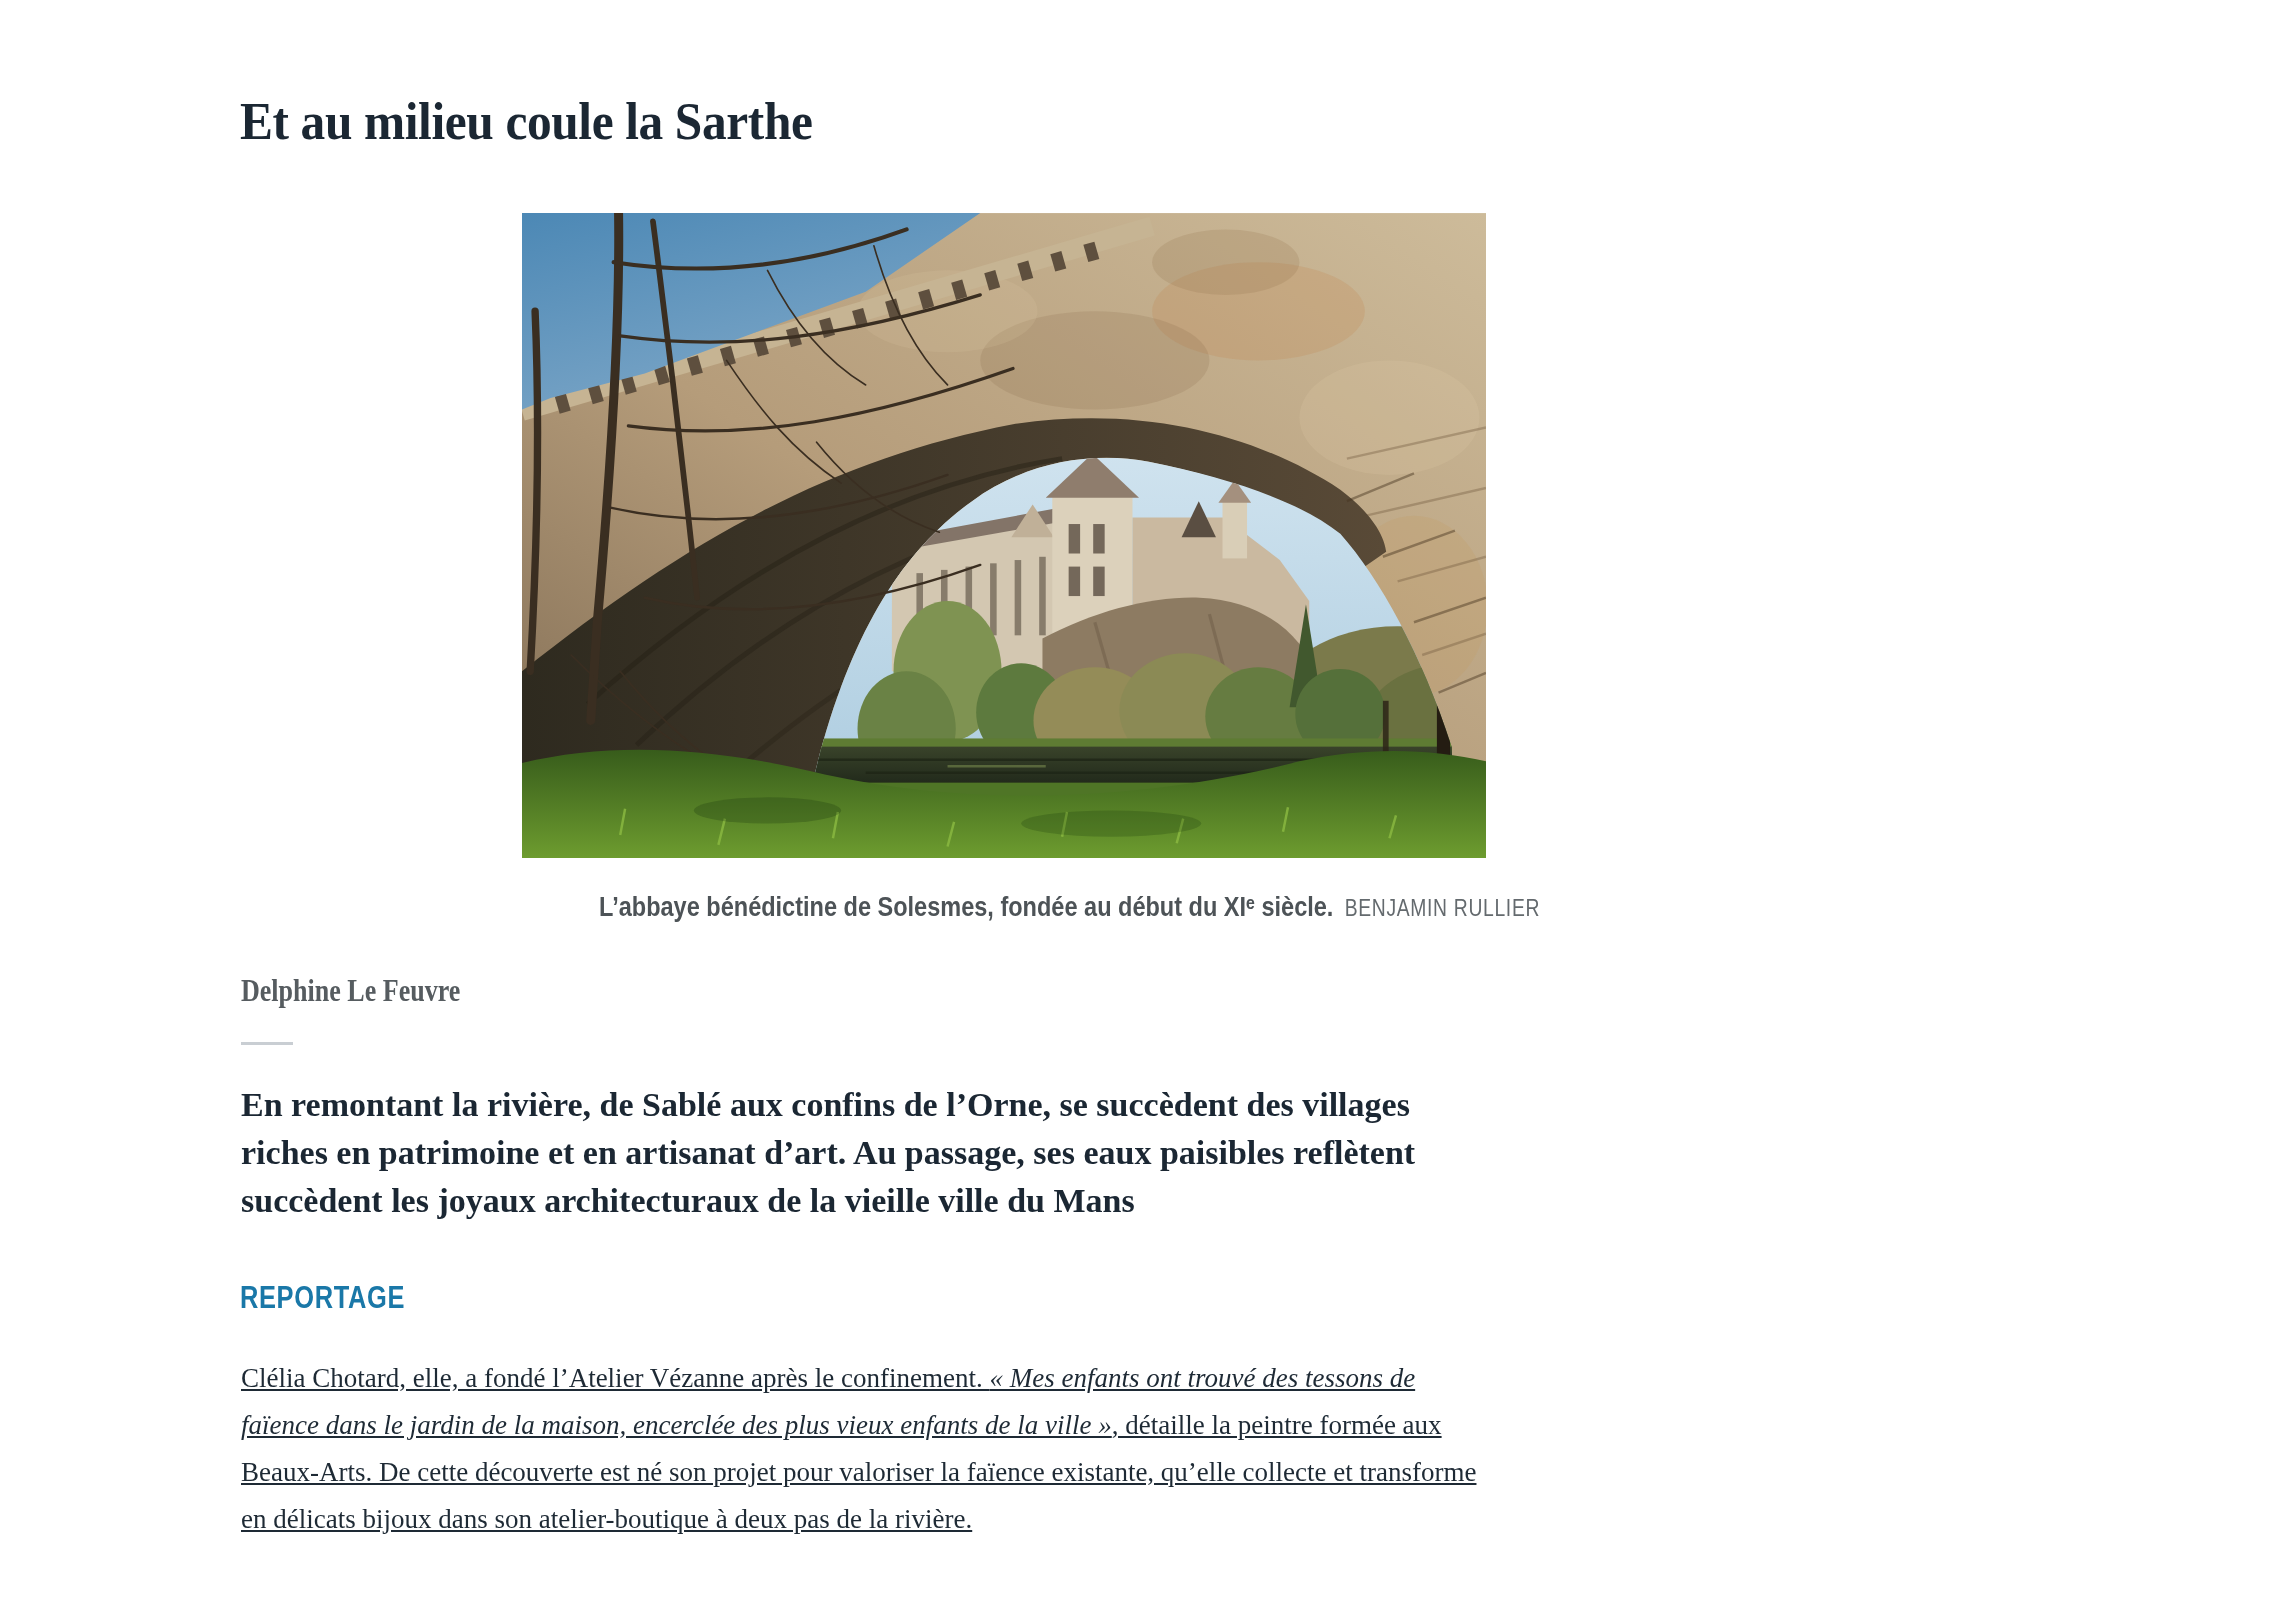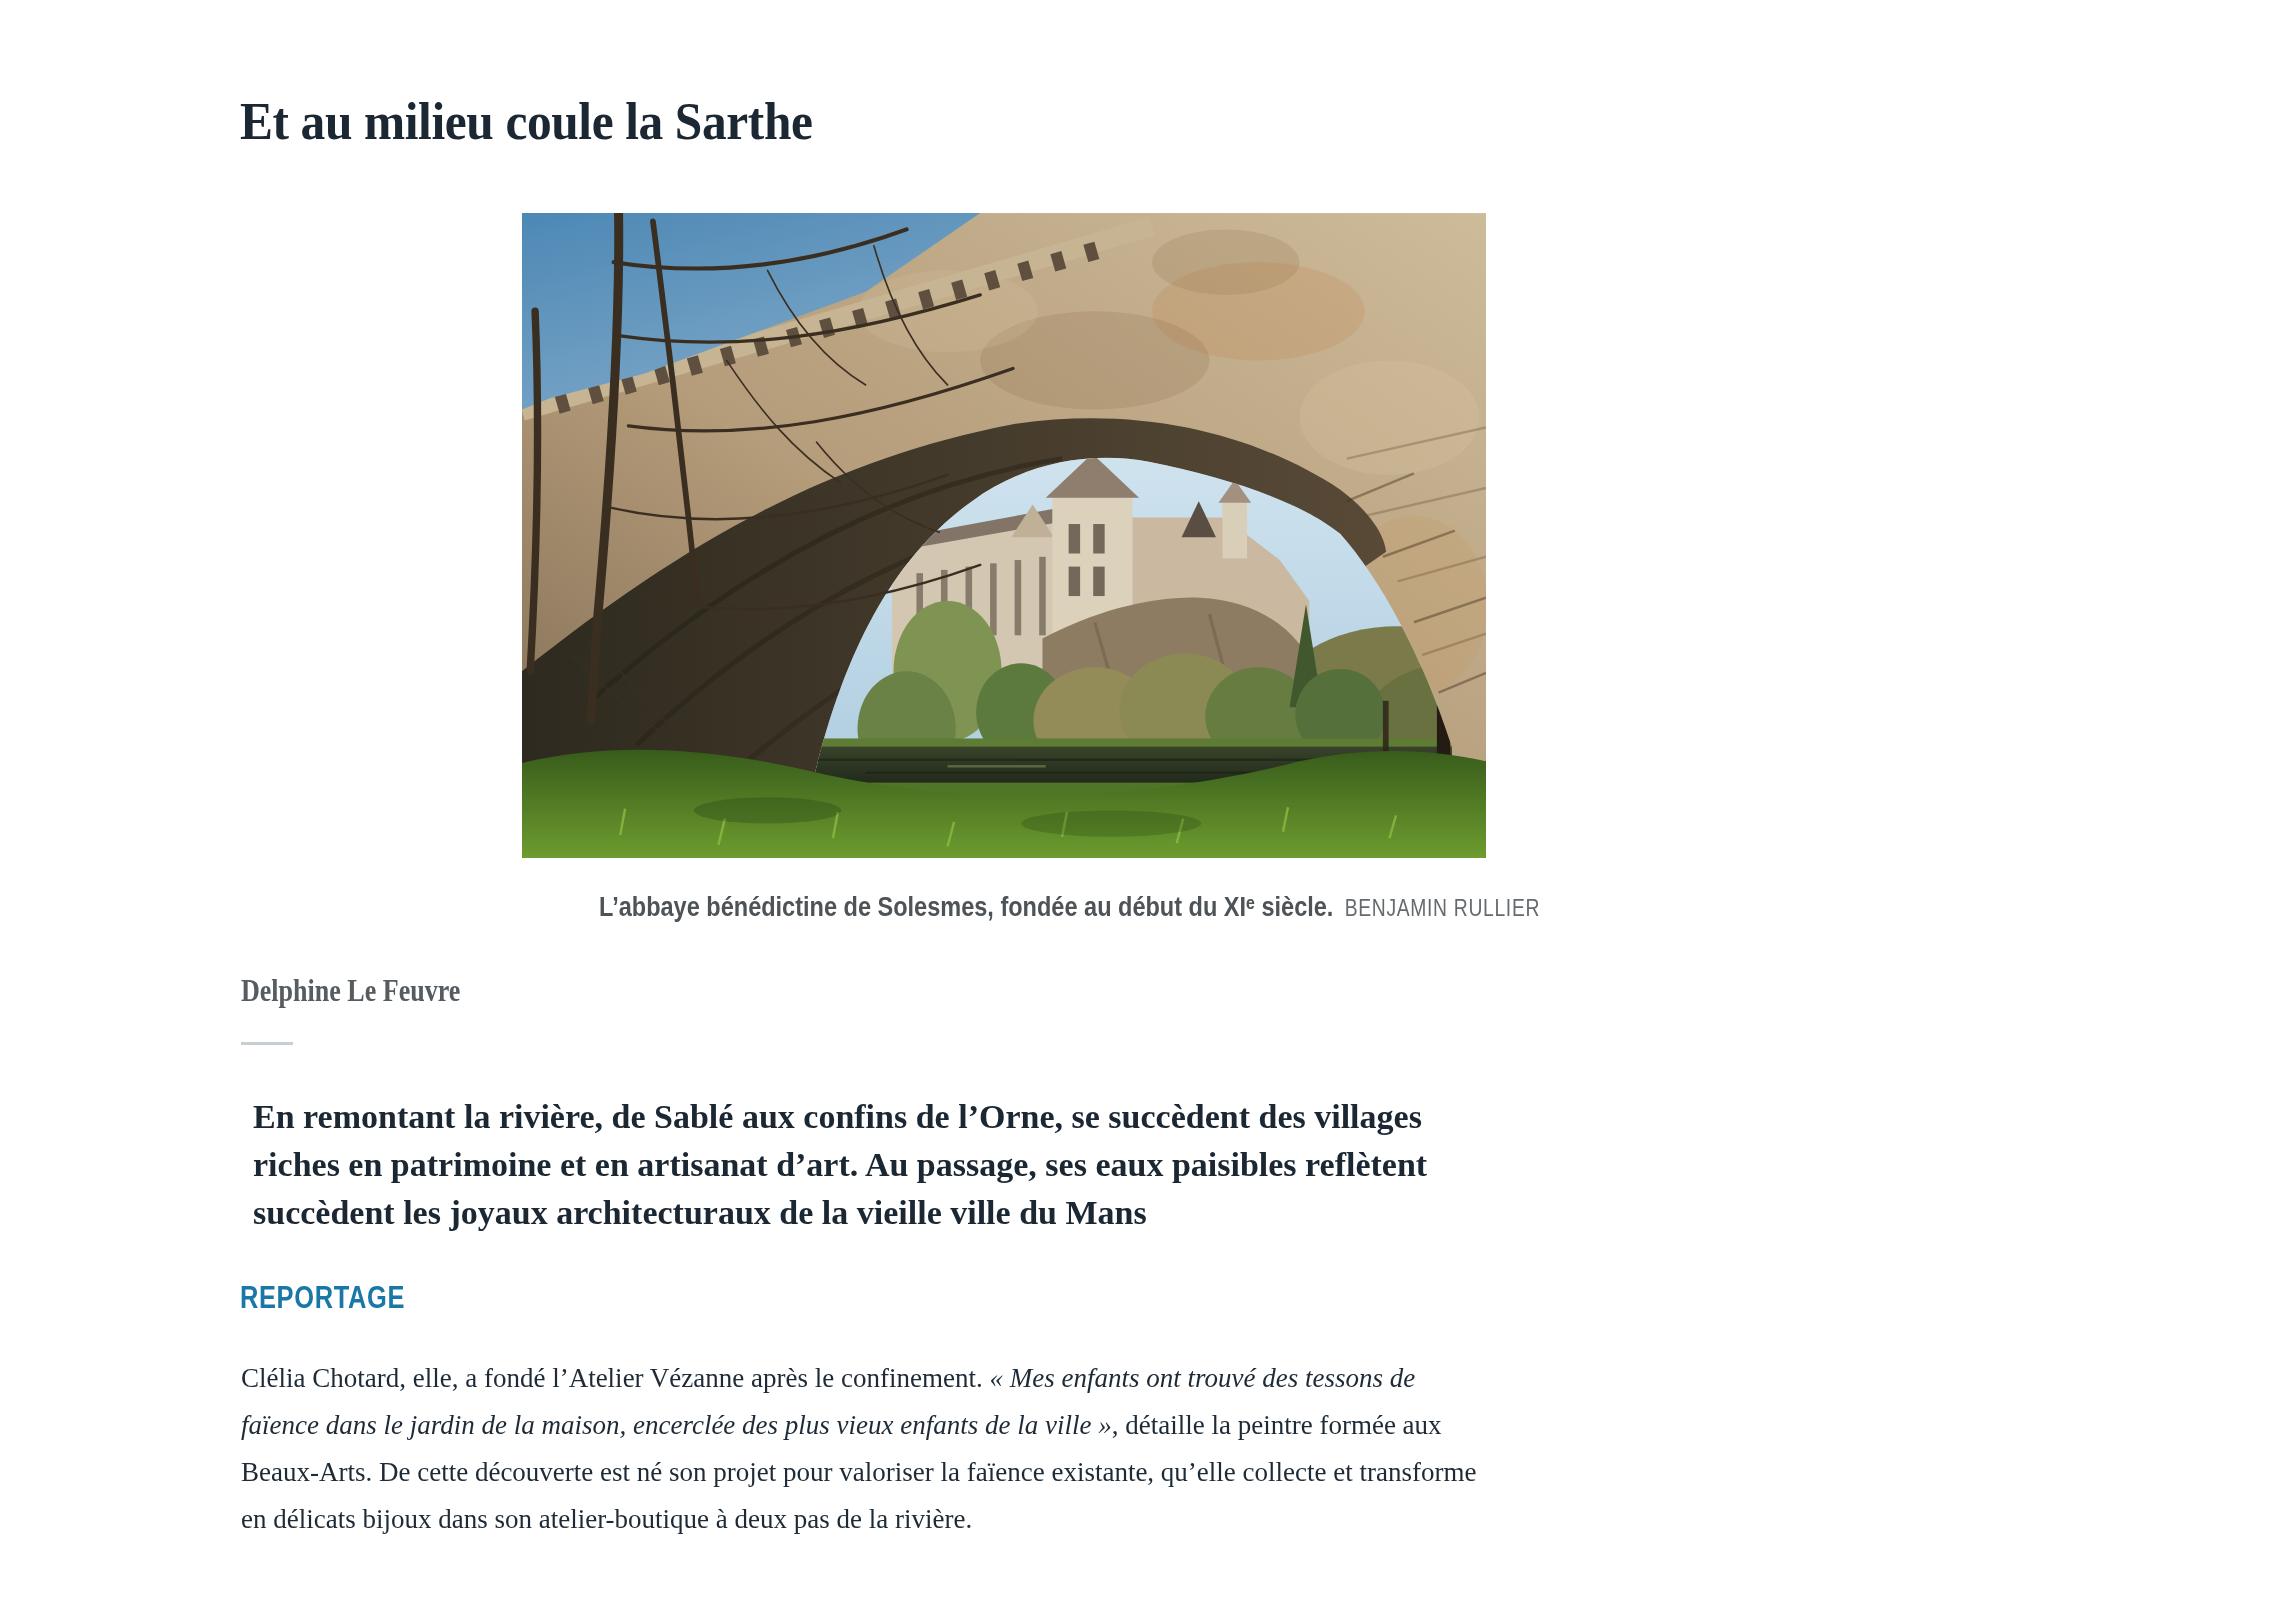--- a/index.html
+++ b/index.html
@@ -11,29 +11,29 @@
   .photo{position:absolute;left:518px;top:209px;width:964px;height:645px;margin:4px;}
   .photo svg{display:block;}
   .caption-row{position:absolute;left:0;top:677px;width:964px;text-align:center;
                font-family:"Liberation Sans","DejaVu Sans",sans-serif;
                transform:scaleX(0.84);transform-origin:center top;white-space:nowrap;line-height:34px;}
   .caption-text{font-size:28px;font-weight:700;color:#4d5357;}
   .caption-credit{font-size:23px;font-weight:400;color:#646a6e;letter-spacing:0.8px;margin-left:9.8px;}
   .author{position:absolute;left:241px;top:973px;font-size:31px;font-weight:700;color:#565c60;
           transform:scaleX(0.84);transform-origin:left top;white-space:nowrap;}
   .divider{position:absolute;left:241px;top:1042px;width:52px;height:3.3px;background:#c9ced3;}
-  .lede{position:absolute;left:241px;top:1081px;margin:12px;font-size:34px;font-weight:700;
+  .lede{position:absolute;left:241px;top:1081px;margin:0;font-size:34px;font-weight:700;
         line-height:48px;color:#1b2733;}
   .lede .line{display:block;white-space:nowrap;}
   .kicker{position:absolute;left:240px;top:1280px;
           font-family:"Liberation Sans","DejaVu Sans",sans-serif;
           font-size:31px;font-weight:700;color:#1a78a8;letter-spacing:0.8px;
           transform:scaleX(0.82);transform-origin:left top;white-space:nowrap;}
   .body-text{position:absolute;left:241px;top:1355px;font-size:27px;line-height:47px;color:#1e2a35;}
-  .body-text p{margin:0;white-space:nowrap;}
+  .body-text p{margin:0;white-space:nowrap;text-decoration:underline;}
   .it{font-style:italic;}
 </style>
 </head>
 <body>
 
 <div class="page">
 
   <h1 class="title">Et au milieu coule la Sarthe</h1>
 
   <figure class="photo">

